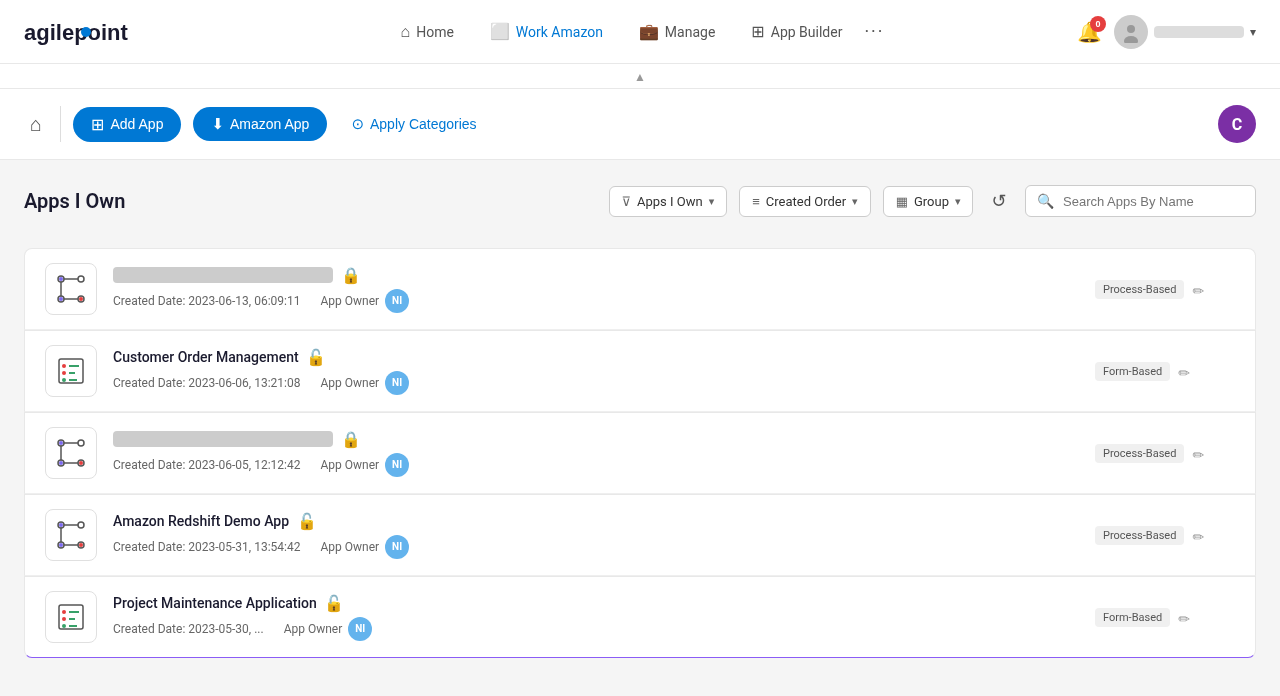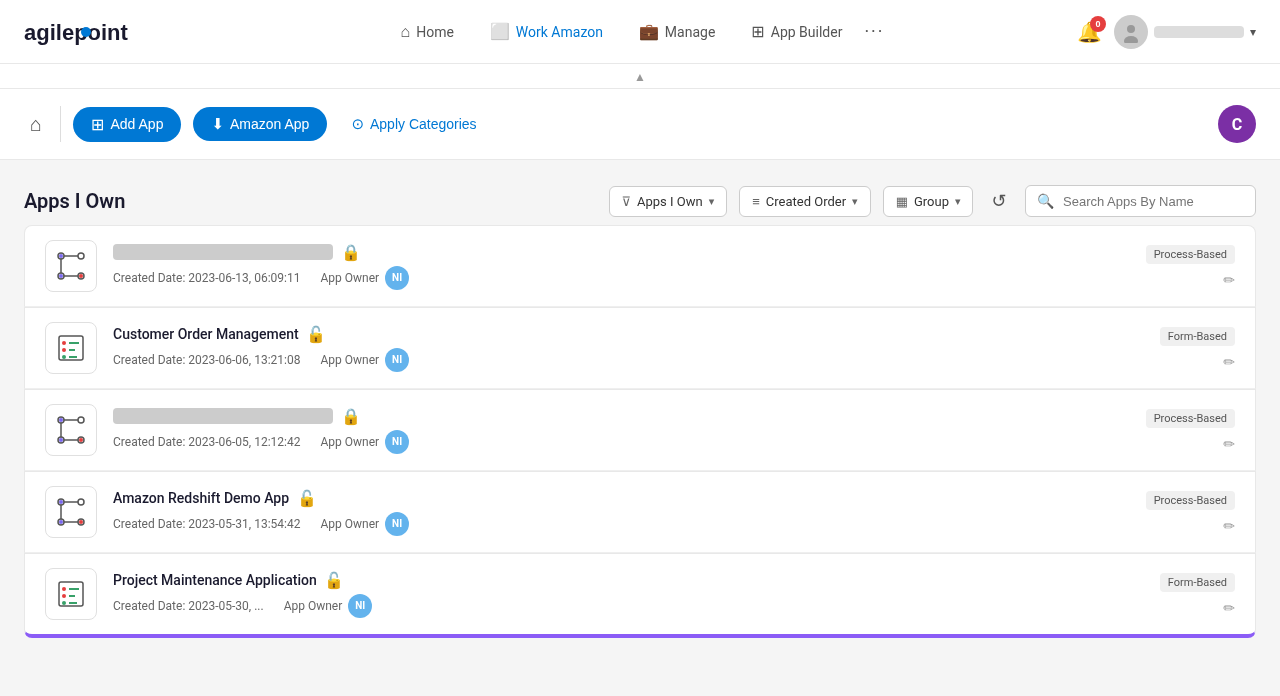--- a/index.html
+++ b/index.html
@@ -174,21 +174,21 @@
     
     .main {
       padding: 24px;
     }
 
     
     .filter-bar {
       display: flex;
       align-items: center;
       gap: 12px;
-      margin-bottom: 7px;
+      margin-bottom: 30px;
     }
     .section-title {
       font-size: 20px;
       font-weight: 600;
       color: #1a1a2e;
       margin-right: 12px;
       min-width: 130px;
     }
     .filter-spacer { flex: 1; }
     .filter-dropdown {
@@ -240,21 +240,21 @@
       background: #fff;
       border: 1px solid #e8e8e8;
       border-radius: 0;
       padding: 14px 20px;
       display: flex;
       align-items: center;
       gap: 16px;
       border-bottom: 1px solid #efefef;
     }
     .app-item:first-child { border-radius: 8px 8px 0 0; }
-    .app-item:last-child { border-radius: 0 0 8px 8px; border-bottom: 4px solid #8b5cf6; }
+    .app-item:last-child { border-radius: 0 0 8px 8px; border-bottom: 1px solid #8b5cf6; }
     .app-item:only-child { border-radius: 8px; }
 
     .app-icon {
       width: 52px;
       height: 52px;
       border: 1px solid #e0e0e0;
       border-radius: 8px;
       display: flex;
       align-items: center;
       justify-content: center;
@@ -305,21 +305,21 @@
       display: flex;
       align-items: center;
       justify-content: center;
       color: #fff;
       font-size: 10px;
       font-weight: bold;
     }
 
     .app-right {
       display: flex;
-      flex-direction: column;
+      flex-direction: row;
       align-items: flex-end;
       gap: 8px;
       min-width: 140px;
     }
     .type-badge {
       background: #f0f0f0;
       color: #555;
       font-size: 11px;
       padding: 3px 8px;
       border-radius: 4px;

